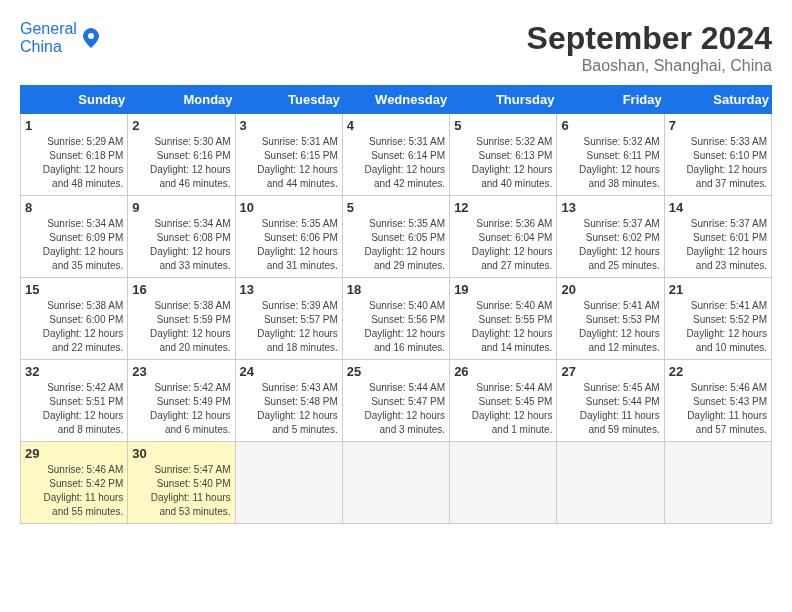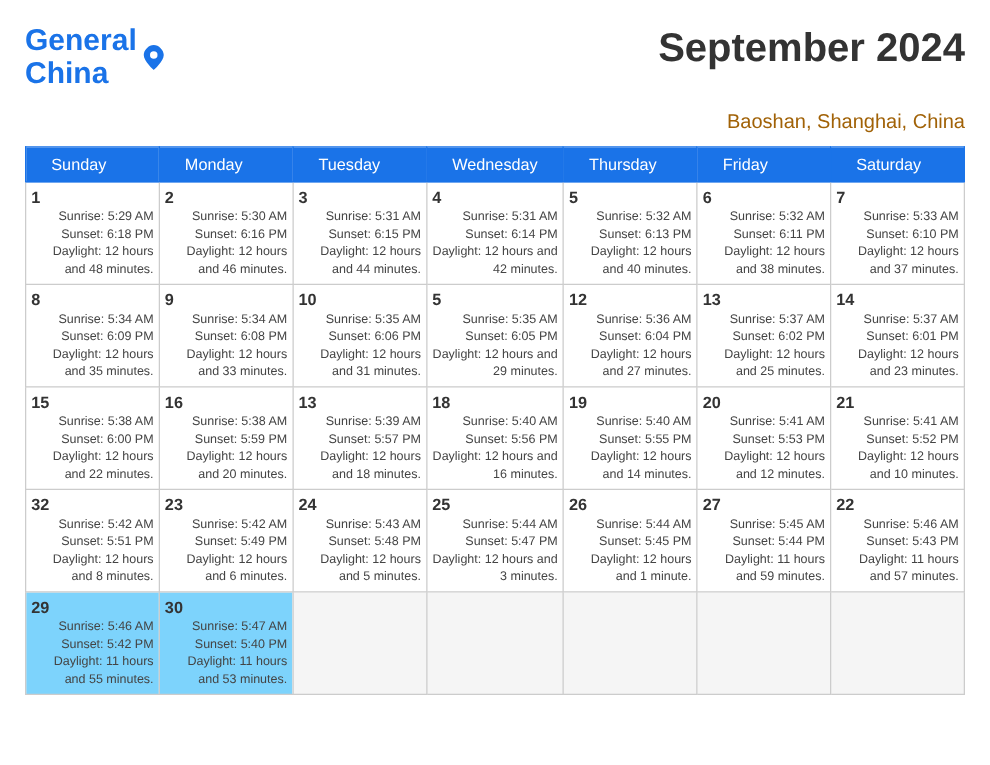--- a/index.html
+++ b/index.html
@@ -14,22 +14,22 @@
       display: flex;
       justify-content: space-between;
       align-items: flex-start;
       margin-bottom: 10px;
     }
     .logo {
       display: flex;
       align-items: center;
     }
     .logo-text {
-      font-size: 24px;
-      font-weight: bold;
+      font-size: 16px;
+      font-weight: normal;
       color: #333;
       line-height: 1.1;
     }
     .logo-text span {
       color: #1a73e8;
     }
     .logo-icon {
       width: 24px;
       height: 24px;
       margin-left: 2px;
@@ -38,48 +38,47 @@
       text-align: right;
     }
     .month-title {
       font-size: 32px;
       font-weight: bold;
       color: #333;
       text-align: center;
     }
     .location {
       font-size: 16px;
-      color: #a16207;
-      margin-top: 32px;
+      color: #737373;
     }
     table {
       width: 100%;
       border-collapse: collapse;
       font-size: 11px;
     }
     thead tr th {
       background: #1a73e8;
       color: #fff;
-      padding: 6px 20px;
-      text-align: left;
+      padding: 6px 2px;
+      text-align: right;
       font-size: 13px;
-      font-weight: normal;
+      font-weight: bold;
       border: 1px solid #1a73e8;
     }
     tbody tr td {
       border: 1px solid #ccc;
       vertical-align: top;
       padding: 4px;
       height: 80px;
       width: calc(100% / 7);
       color: #333;
       background: #fff;
     }
     tbody tr:last-child td {
-      background: #7dd3fc;
+      background: #fef9c3;
     }
     .day-num {
       font-size: 13px;
       font-weight: bold;
       display: block;
       margin-bottom: 2px;
     }
     .day-info {
       font-size: 10px;
       line-height: 1.4;

